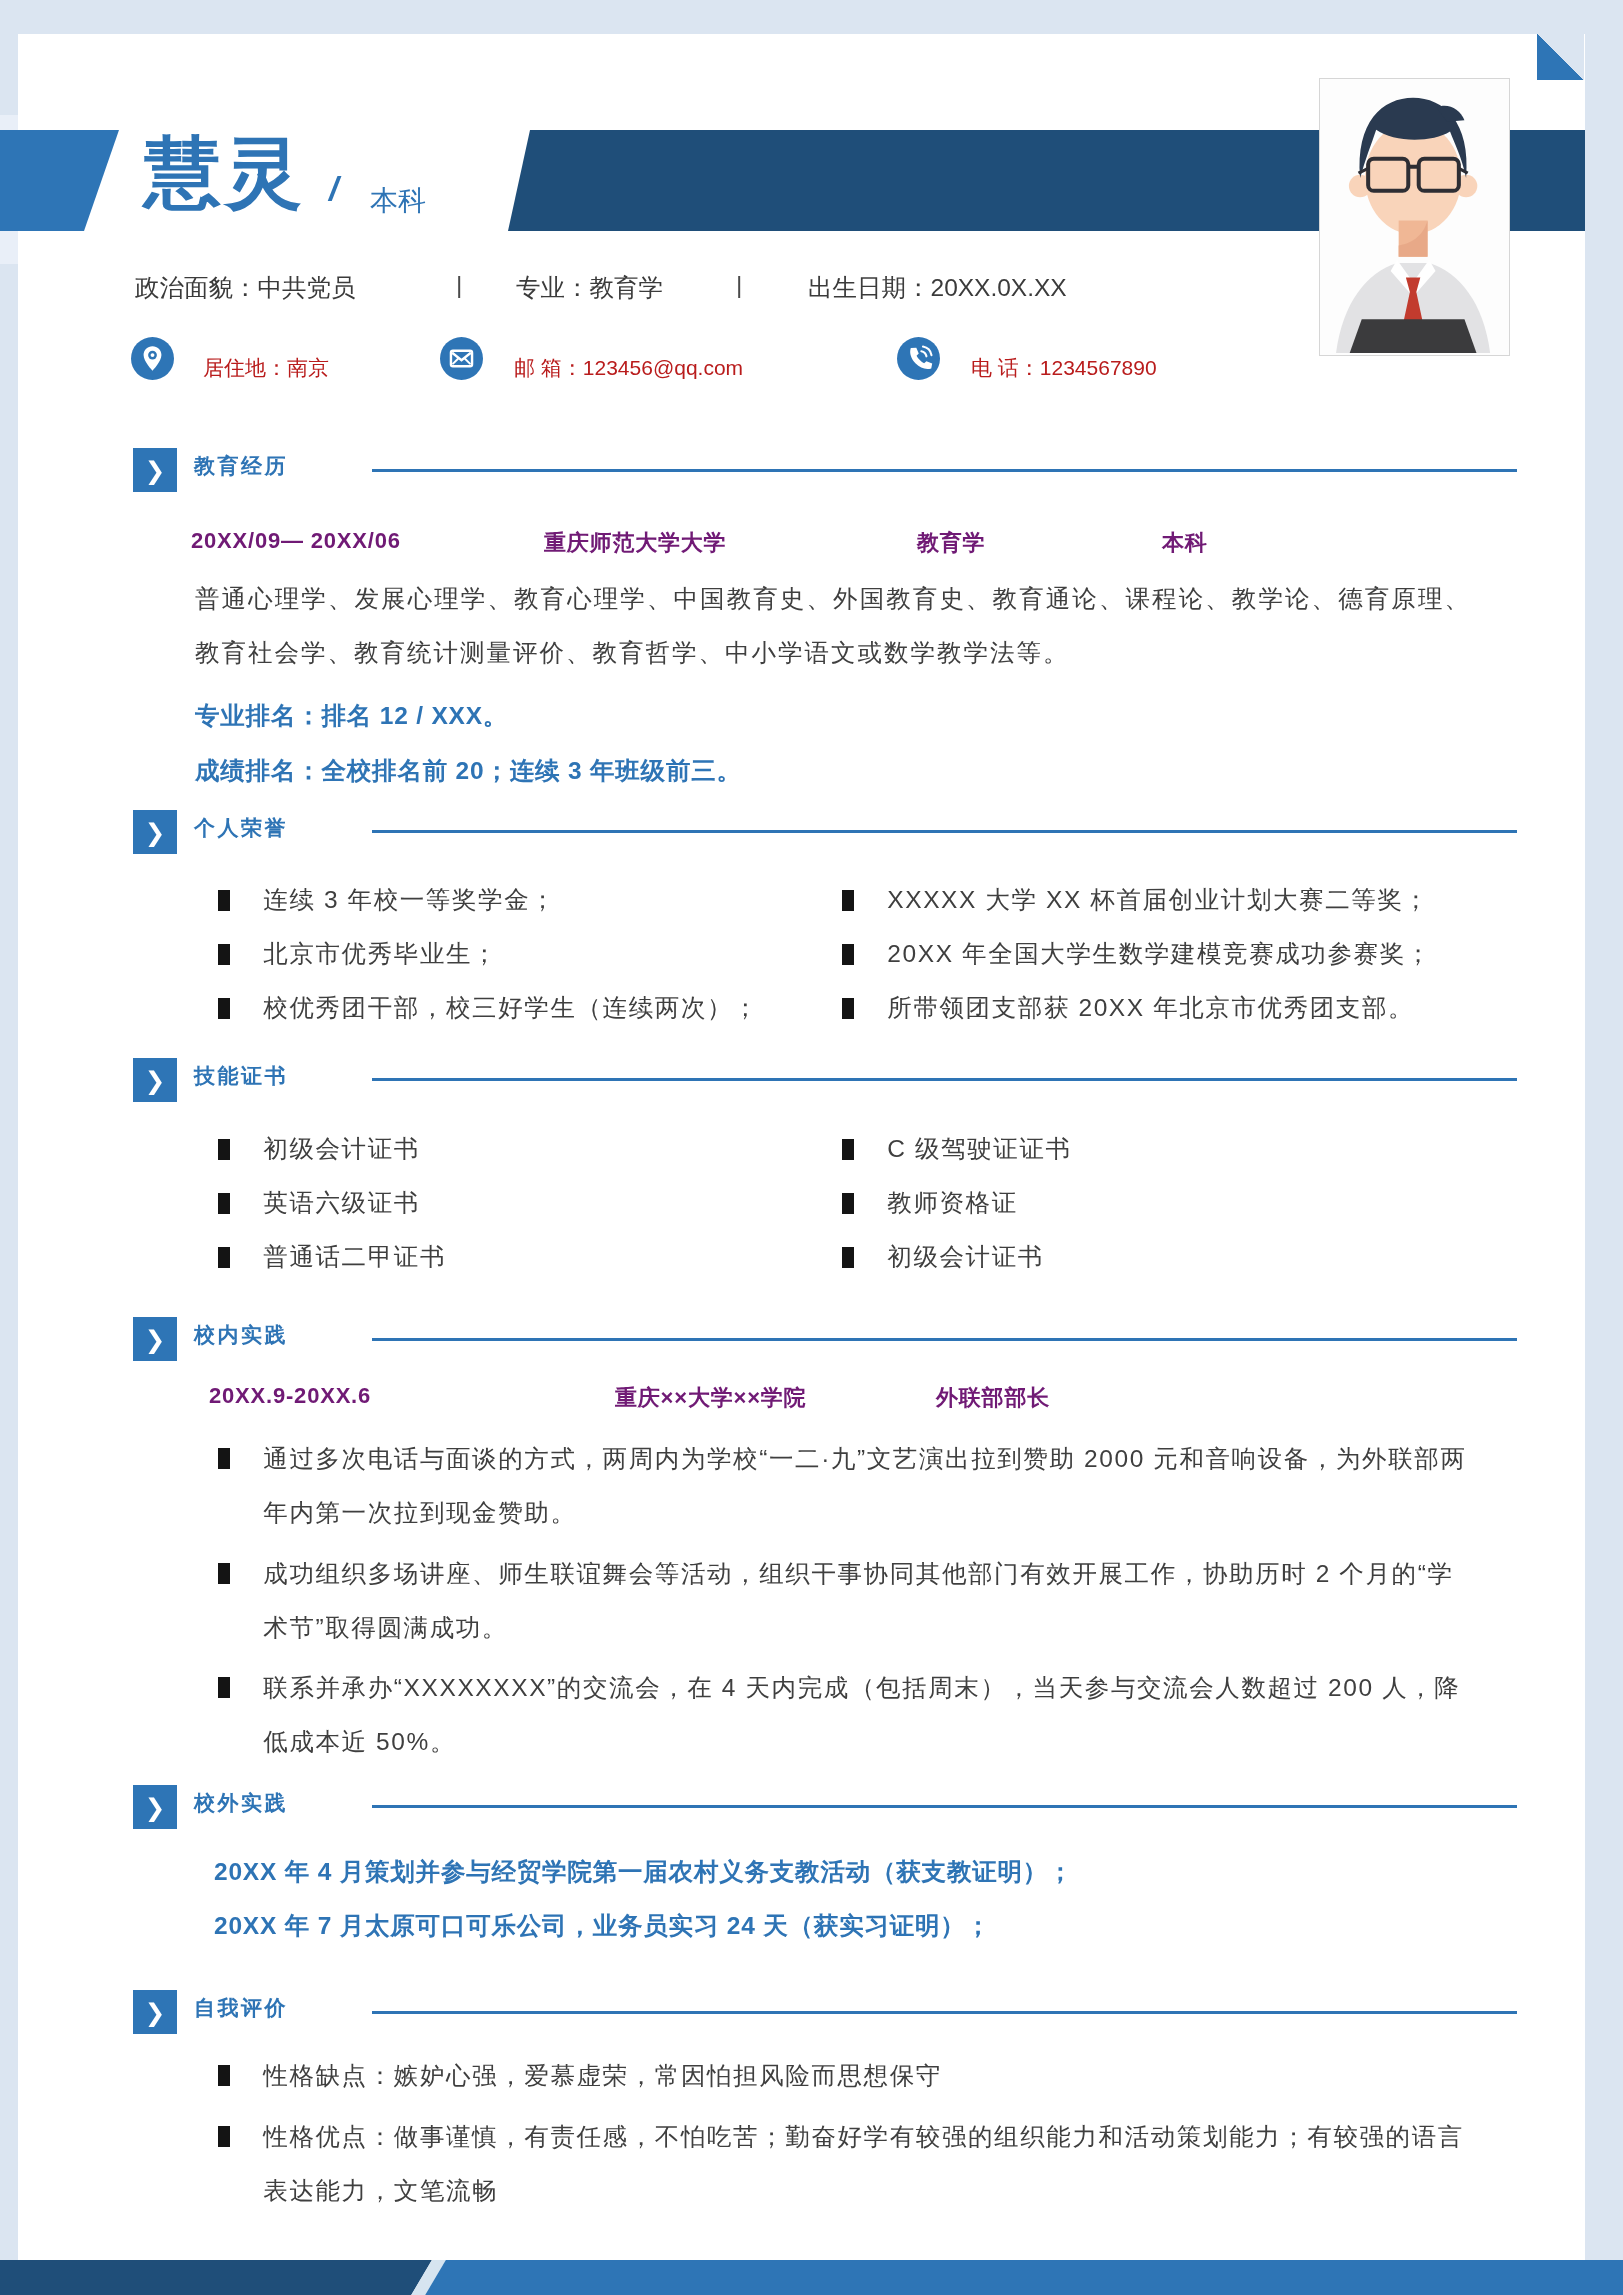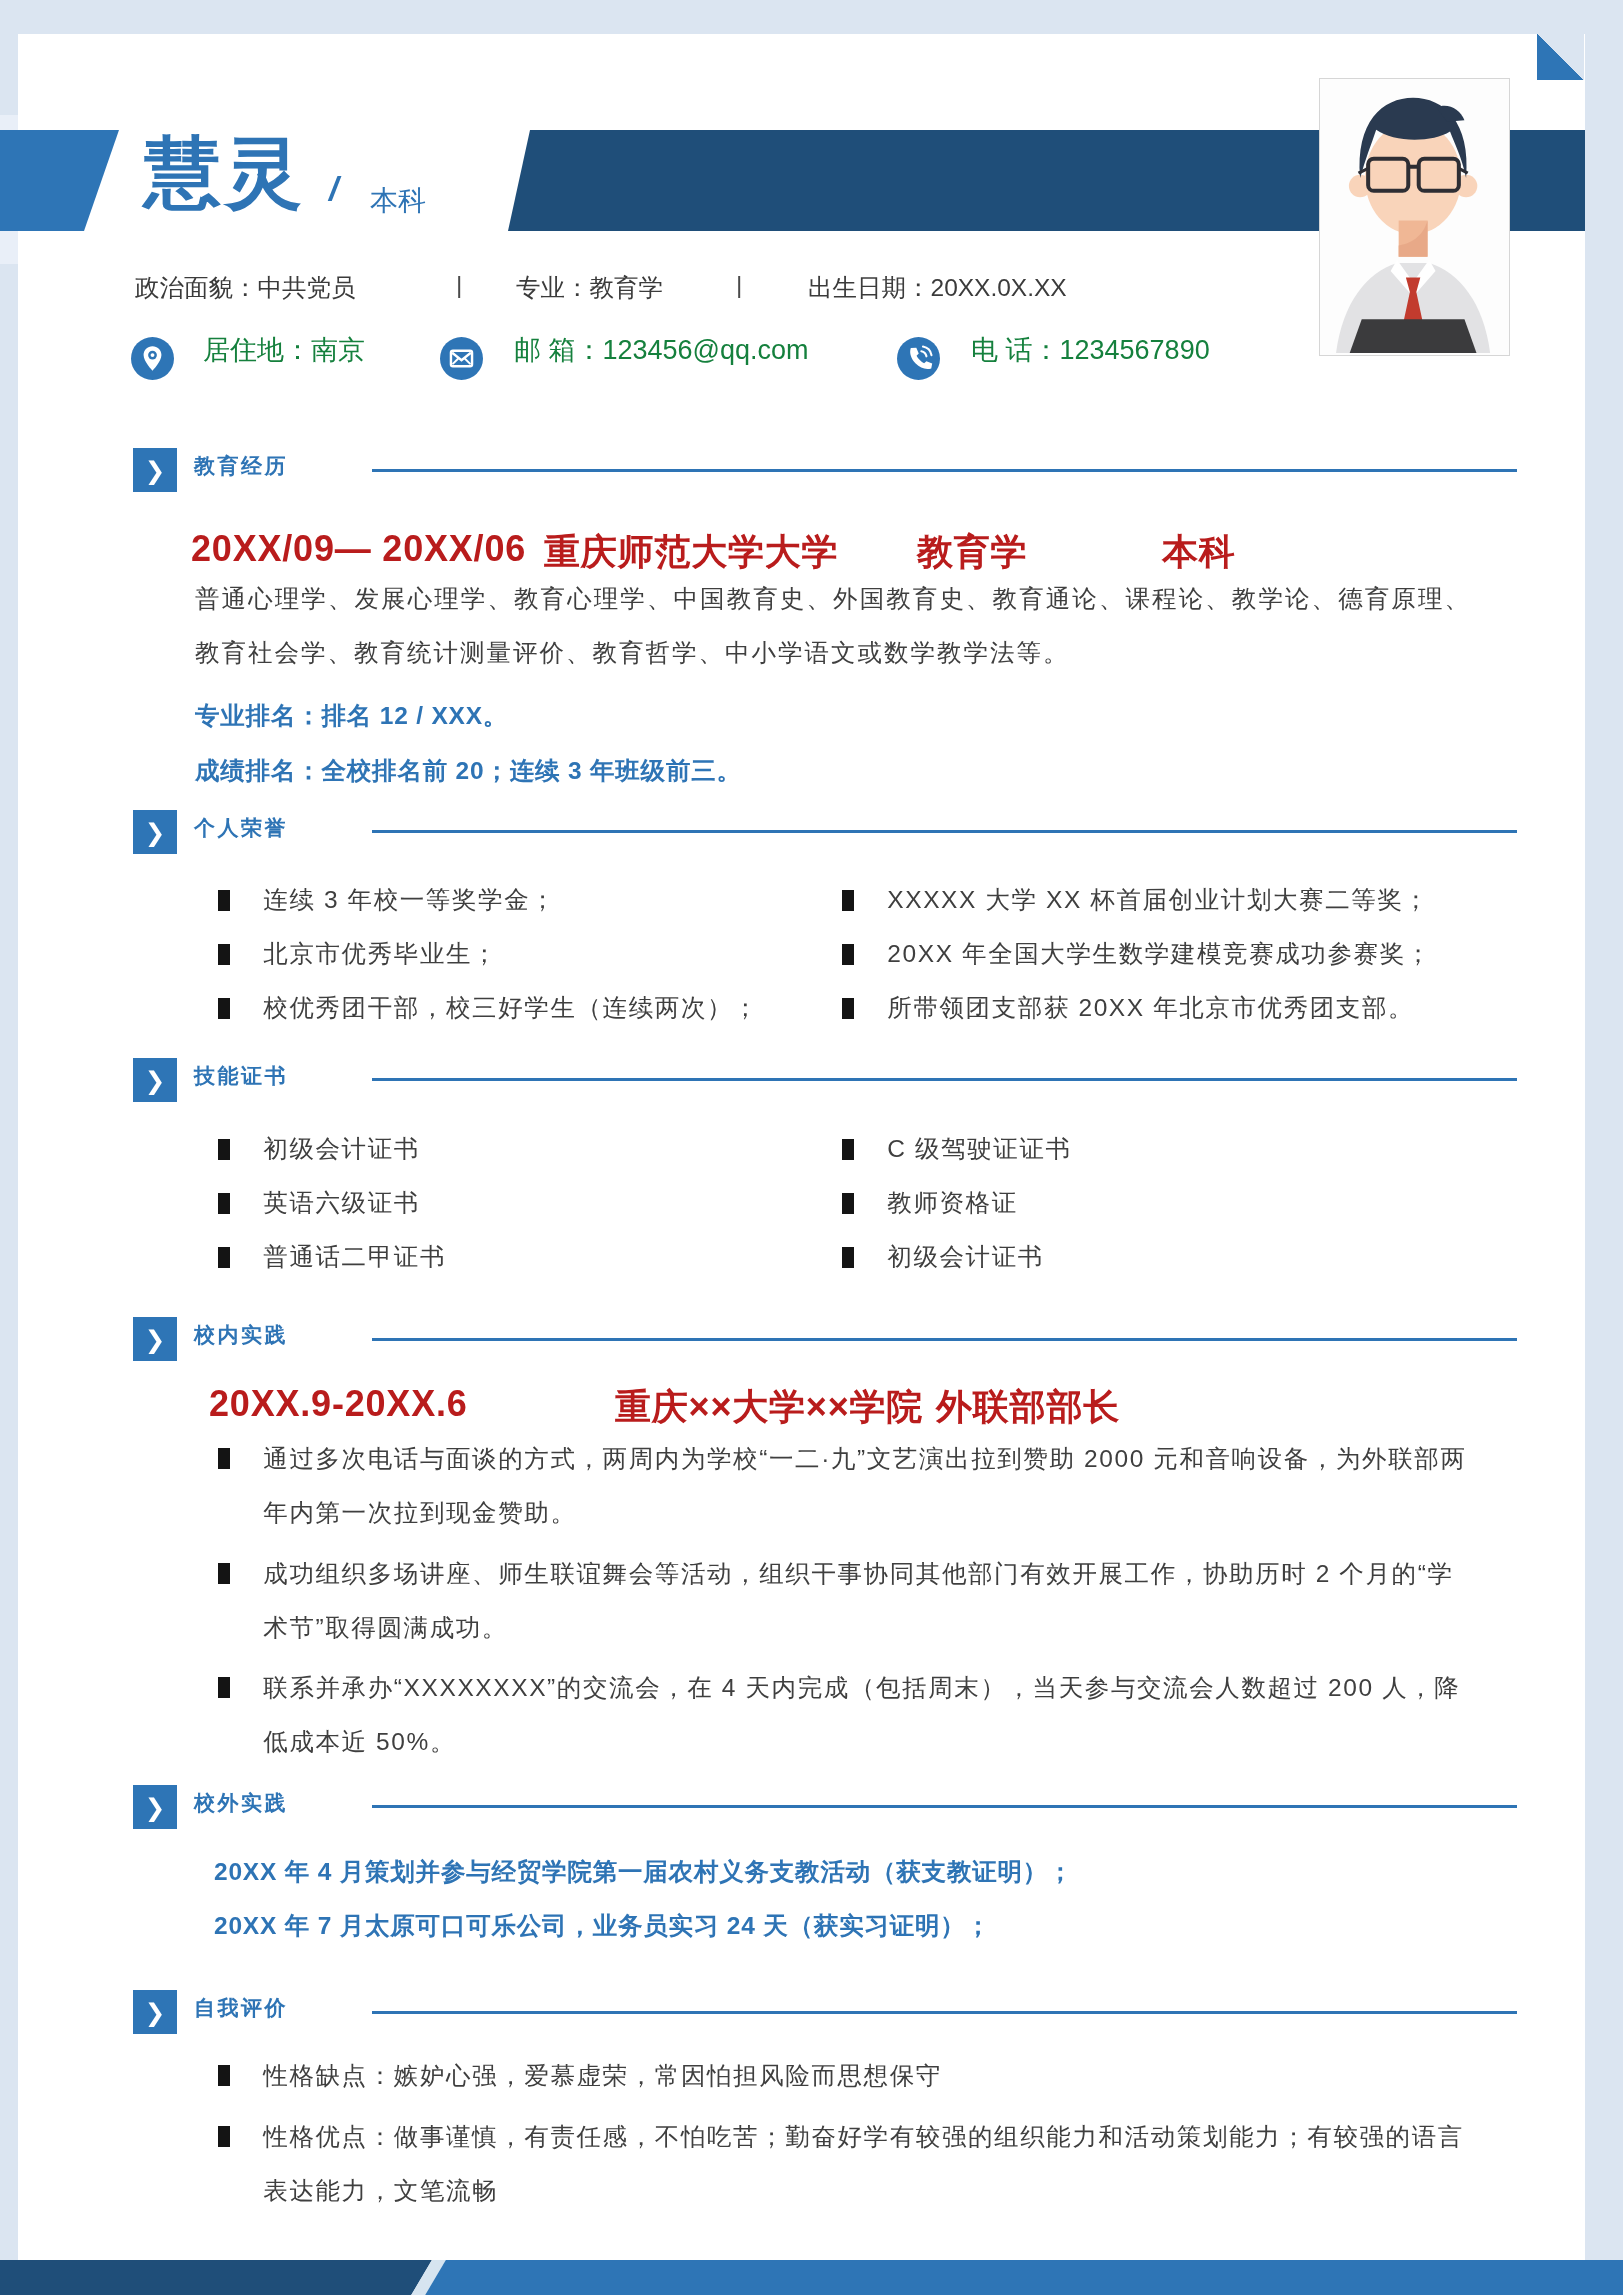--- a/index.html
+++ b/index.html
@@ -17,26 +17,26 @@
     clip-path:polygon(22px 0,100% 0,100% 100%,0 100%);}
   .fold-corner{left:1537px;top:34px;width:47px;height:46px;
     background:linear-gradient(45deg,#2e75b6 0 49.6%,#dbe5f1 50% 100%);}
   .name{left:144px;top:131px;font-size:77px;font-weight:bold;color:#2e74b5;letter-spacing:4.1px;line-height:82px;}
   .deg-slash{left:329px;top:169px;font-size:34px;font-style:italic;color:#2e74b5;font-weight:bold;}
   .deg-text{left:370px;top:182px;font-size:28px;color:#2e74b5;}
   .photo{left:1319px;top:78px;width:191px;height:278px;background:#fdfdfd;border:1.6px solid #d6d6d6;z-index:5;}
   .info1{top:271px;font-size:24.5px;color:#3b3b3b;white-space:nowrap;}
   .sep{color:#4a4a4a;}
   .icon-circle{width:43px;height:43px;top:337px;}
-  .info2{top:332px;font-size:27px;color:#15803d;white-space:nowrap;}
+  .info2{top:354px;font-size:21px;color:#b91c1c;white-space:nowrap;}
   .sec-square{left:133px;width:44px;height:44px;background:#2e75b6;color:#fff;
     display:flex;align-items:center;justify-content:center;font-size:24.5px;font-weight:bold;}
   .sec-title{left:194px;font-size:21px;font-weight:bold;color:#2e74b5;letter-spacing:2.5px;white-space:nowrap;}
   .sec-line{left:372px;width:1145px;height:3.3px;background:#2e74b5;}
-  .entry{font-size:36px;font-weight:bold;color:#b91c1c;white-space:nowrap;letter-spacing:0.8px;}
+  .entry{font-size:22px;font-weight:bold;color:#701a75;white-space:nowrap;letter-spacing:0.8px;}
   .body-text{font-size:24.5px;line-height:54px;color:#3f3f3f;letter-spacing:2px;text-align:justify;}
   .blue-bold{font-size:24.5px;line-height:54px;font-weight:bold;color:#2e74b5;letter-spacing:0.8px;white-space:nowrap;}
   .blist{list-style:none;margin:0;padding:0;}
   .blist li{display:flex;align-items:flex-start;line-height:54px;font-size:24.5px;color:#3f3f3f;letter-spacing:1.6px;}
   .blist.rows li{height:54px;align-items:center;line-height:24.5px;}
   .sq{flex-shrink:0;width:12.3px;height:21px;background:#141414;margin-right:33px;margin-top:16.4px;}
   .blist.rows .sq{margin-top:0;}
   .blist.wrap li{margin-bottom:6.5px;}
   .footer-svg{left:0;top:2260px;}
 </style>

